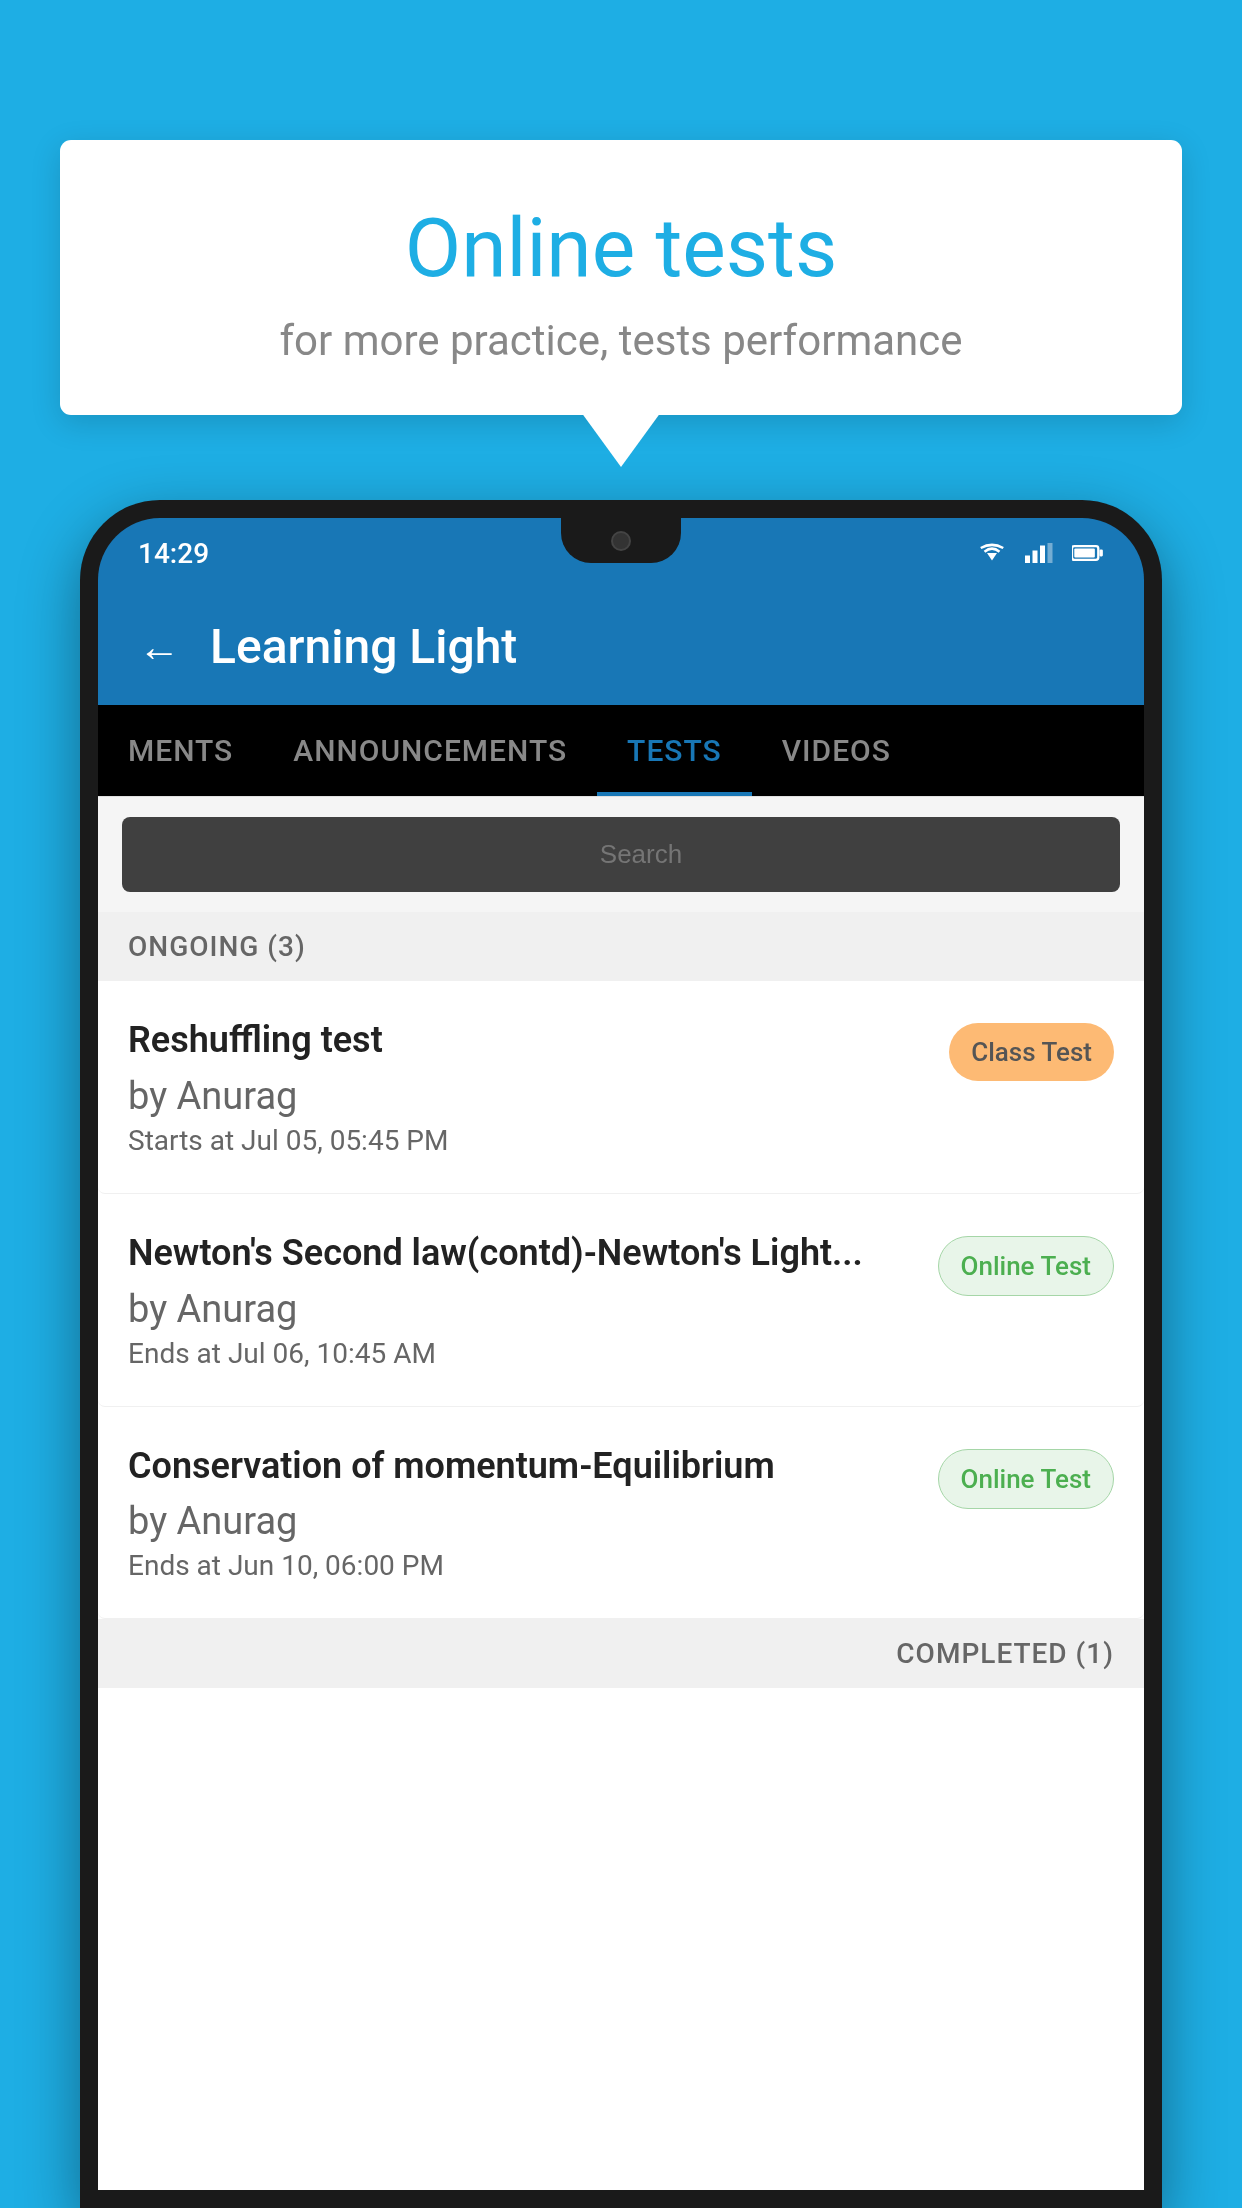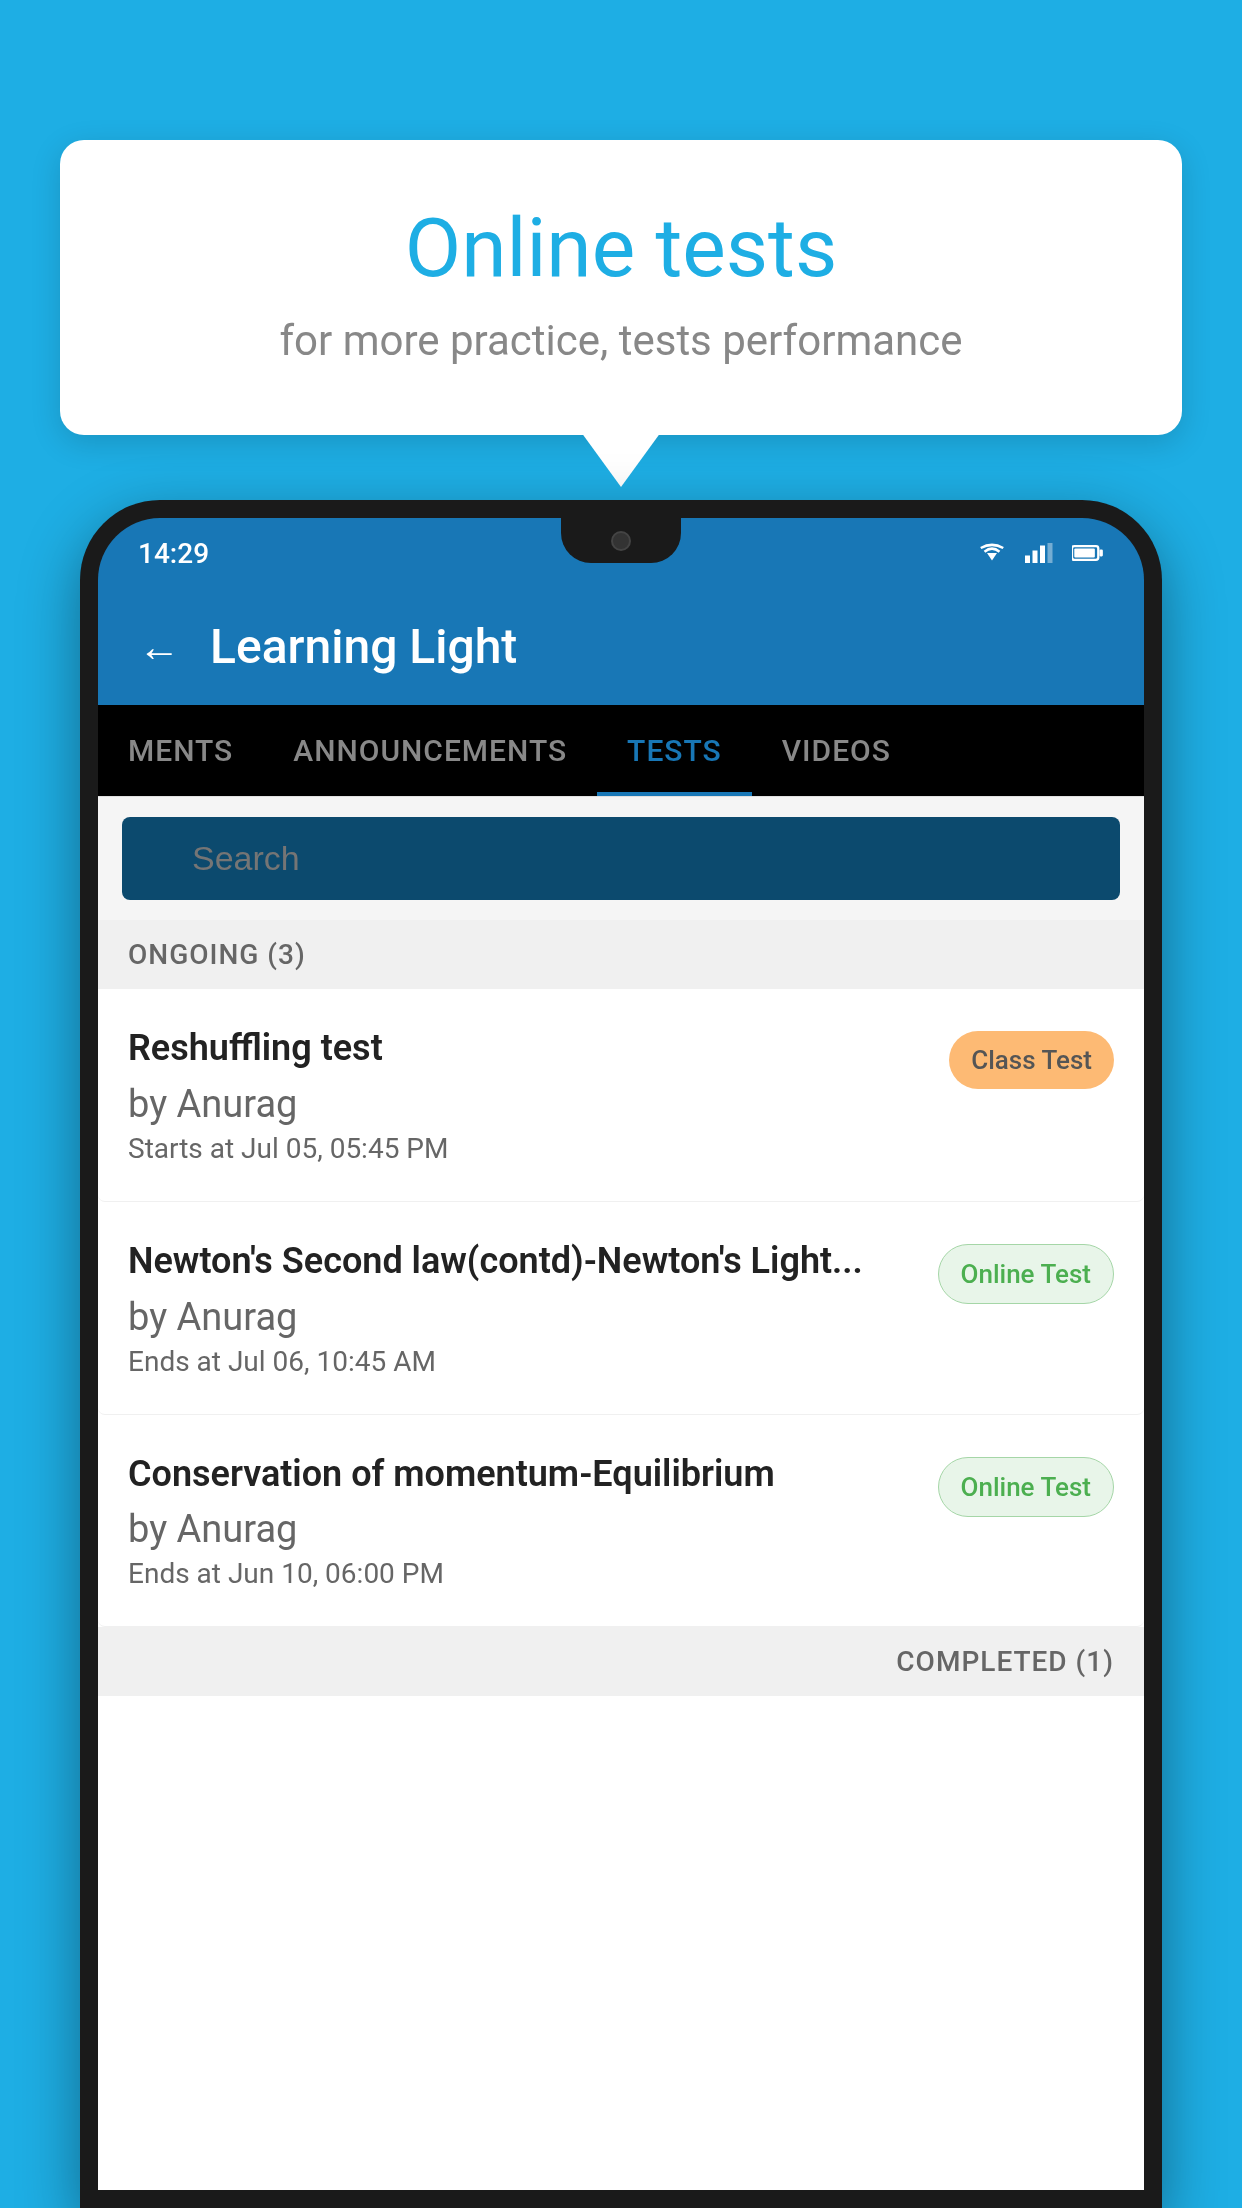--- a/index.html
+++ b/index.html
@@ -14,22 +14,22 @@
       position: relative;
     }
 
     
     .speech-bubble {
       position: absolute;
       top: 140px;
       left: 60px;
       right: 60px;
       background: white;
-      border-radius: 24px;
-      padding: 60px 80px 70px;
+      border-radius: 11px;
+      padding: 60px 80px 50px;
       text-align: center;
       box-shadow: 0 8px 30px rgba(0,0,0,0.15);
     }
 
     .speech-bubble::after {
       content: '';
       position: absolute;
       bottom: -52px;
       left: 50%;
       transform: translateX(-50%);
@@ -182,28 +182,29 @@
     }
 
     
     .search-container {
       padding: 20px 24px;
       background: #f5f5f5;
     }
 
     .search-input {
       width: 100%;
-      background: #0c4a6e;
+      background: #404040;
       border: none;
       border-radius: 8px;
       padding: 22px 30px 22px 70px;
-      font-size: 34px;
+      font-size: 26px;
       color: #999;
       outline: none;
       position: relative;
+      text-align: center;
     }
 
     .search-wrapper {
       position: relative;
     }
 
     .search-icon-wrap {
       position: absolute;
       left: 22px;
       top: 50%;

